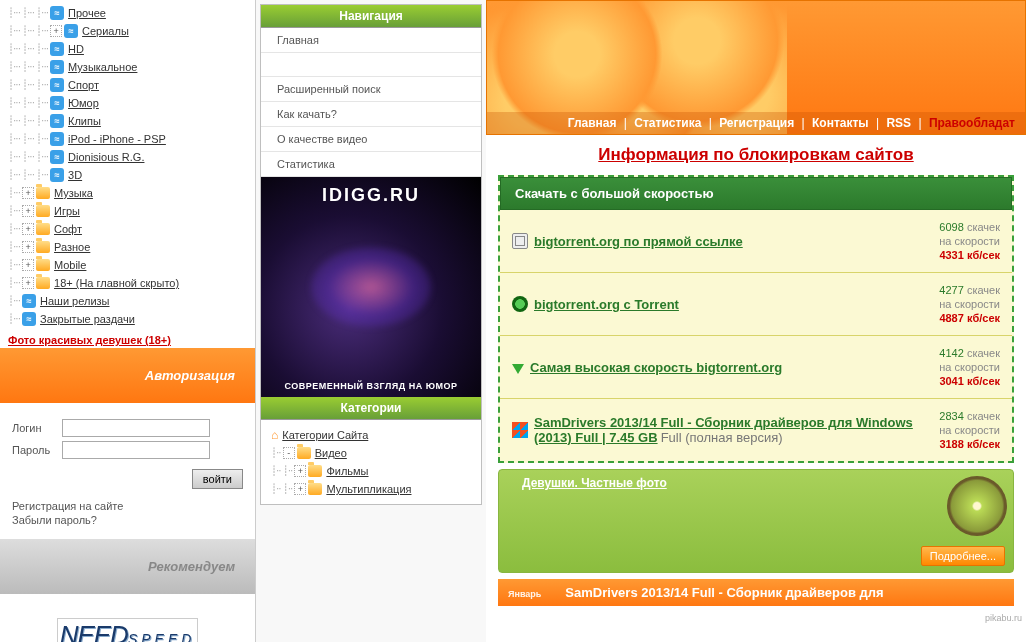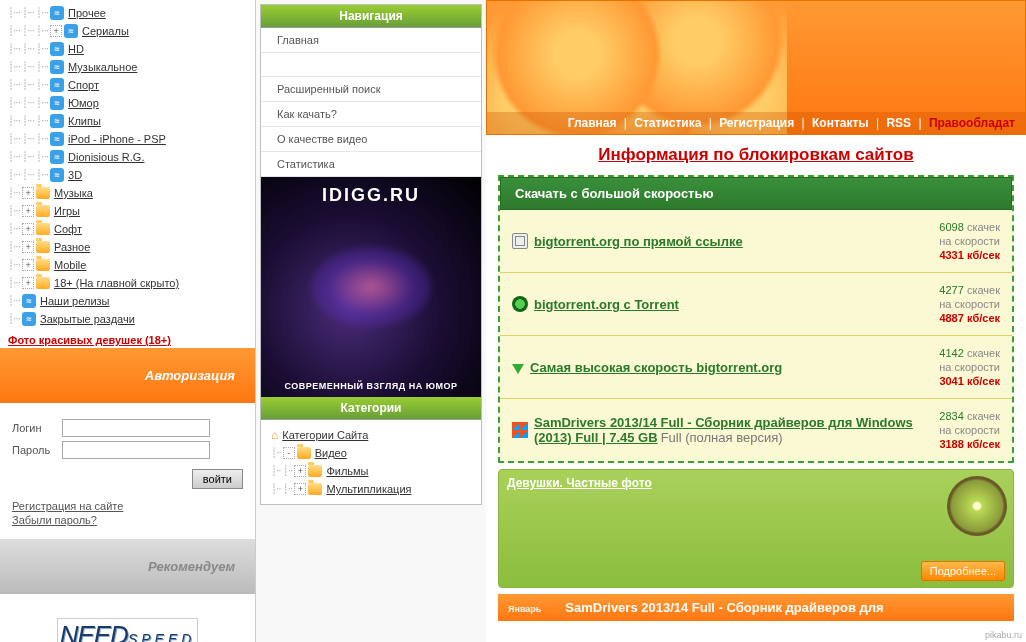--- a/index.html
+++ b/index.html
@@ -22,21 +22,21 @@
 
 
 .panel-header { background: linear-gradient(#ff9933, #ff7711); color: #fff; text-align: right; padding: 20px; font-weight: bold; font-style: italic; font-size: 13px; }
 .panel-header.gray { background: linear-gradient(#ddd, #bbb); color: #888; }
 .auth-body { padding: 12px; }
 .auth-row { display: flex; align-items: center; margin: 4px 0; }
 .auth-label { width: 50px; text-align: left; color: #555; }
 .auth-input { width: 148px; border: 1px solid #aaa; padding: 2px; font-size: 11px; }
 .btn { background: linear-gradient(#eee, #ccc); border: 1px solid #888; padding: 3px 10px; font-size: 11px; cursor: pointer; float: right; margin-top: 6px; }
 .auth-links { clear: both; padding-top: 10px; }
-.auth-links a { color: #555; text-decoration: underline; display: block; cursor: pointer; line-height: 14px; }
+.auth-links a { color: #555; display: block; cursor: pointer; line-height: 14px; }
 
 
 .mid-panel { border: 1px solid #bfbfbf; margin: 4px; background: #fff; }
 .mid-header { background: linear-gradient(#9acd32, #689f38); color: #fff; text-align: center; padding: 4px; font-weight: bold; font-size: 12px; border-bottom: 1px solid #999; }
 .mid-item { padding: 6px 16px; border-bottom: 1px solid #e5e5e5; color: #555; cursor: pointer; }
 .ad-box { height: 220px; background: radial-gradient(circle at 40% 60%, #4a2c7a 0%, #1a0d33 50%, #000 100%); position: relative; color: #fff; text-align: center; }
 .ad-title { position: absolute; top: 8px; width: 100%; text-align: center; font-weight: bold; font-size: 18px; letter-spacing: 2px; }
 .ad-sub { position: absolute; bottom: 6px; width: 100%; font-size: 9px; font-weight: bold; letter-spacing: 0.5px; }
 .nebula { position: absolute; top: 50%; left: 50%; transform: translate(-50%, -50%); width: 120px; height: 80px; background: radial-gradient(ellipse, rgba(255,120,180,0.6), rgba(100,50,200,0.4), transparent); border-radius: 50%; filter: blur(3px); }
 
@@ -60,29 +60,29 @@
 .arrow { width: 0; height: 0; border-left: 6px solid transparent; border-right: 6px solid transparent; border-top: 10px solid #3a3; margin-top: 3px; }
 .win { background: linear-gradient(135deg, #f25022 0 50%, #00a4ef 50%), linear-gradient(135deg, #7fba00 0 50%, #ffb900 50%); background-size: 50% 50%; background-position: 0 0, 100% 100%; }
 .dl-text { flex: 1; }
 .dl-link { color: #2a7a2a; font-weight: bold; text-decoration: underline; font-size: 13px; cursor: pointer; }
 .dl-sub { color: #777; font-size: 13px; }
 .dl-stats { text-align: right; font-size: 11px; line-height: 14px; white-space: nowrap; padding-left: 10px; }
 .dl-count { color: #2a7a2a; }
 .dl-speed { color: #c00; font-weight: bold; }
 .dl-gray { color: #888; }
 
-.lime-box { background: linear-gradient(#a9d15a, #8bbd3e); margin: 6px 12px 0; border: 1px solid #88b640; border-radius: 4px; padding: 6px 8px; position: relative; height: 119px; }
+.lime-box { background: linear-gradient(#a9d15a, #8bbd3e); margin: 6px 12px 0; border: 1px solid #88b640; border-radius: 4px; padding: 6px 23px; position: relative; height: 104px; }
 .lime-title { color: #fff; text-decoration: underline; font-size: 12px; font-weight: bold; cursor: pointer; }
 .kiwi { position: absolute; right: 6px; top: 6px; width: 60px; height: 60px; background: radial-gradient(circle, #fff8d0 8%, #bada55 12%, #8a9a3a 60%, #6a5a2a 65%); border-radius: 50%; }
 .more-btn { position: absolute; right: 8px; bottom: 6px; background: linear-gradient(#ffb84d, #ff8800); color: #fff; padding: 3px 8px; border: 1px solid #e67300; font-size: 11px; cursor: pointer; border-radius: 2px; }
 
 .orange-bar { background: linear-gradient(#ff9933, #ff7711); color: #fff; margin: 6px 12px 0; padding: 6px 10px; font-weight: bold; font-size: 13px; display: flex; align-items: baseline; gap: 24px; }
 .orange-bar .jan { font-size: 9px; opacity: 0.9; }
 
-.watermark { position: fixed; right: 4px; bottom: 2px; font-size: 9px; color: #aaa; }
+.watermark { position: fixed; right: 4px; bottom: 19px; font-size: 9px; color: #aaa; }
 
 .nfs { text-align: center; padding: 24px; }
 .nfs-logo { display: inline-block; font-family: Impact, sans-serif; font-style: italic; font-size: 26px; color: #1a3a6a; border: 1px solid #ccc; padding: 6px 2px 0; line-height: 20px; letter-spacing: -1px; text-shadow: 1px 1px 0 #88aacc; }
 .nfs-logo .spd { font-size: 14px; letter-spacing: 4px; }
 .cat-tree { padding: 6px 10px; font-size: 11px; }
 .cat-tree .tree-item { padding: 1px 0; }
 .home-icon { color: #ff9933; font-size: 12px; margin-right: 4px; }
 </style>
 </head>
 <body>

